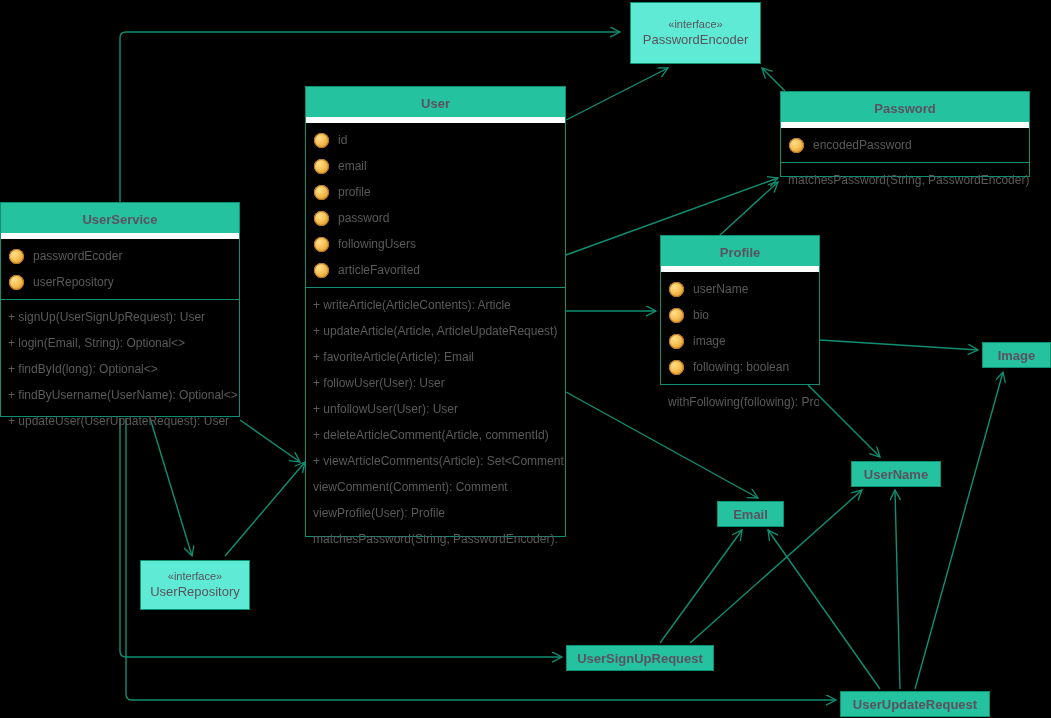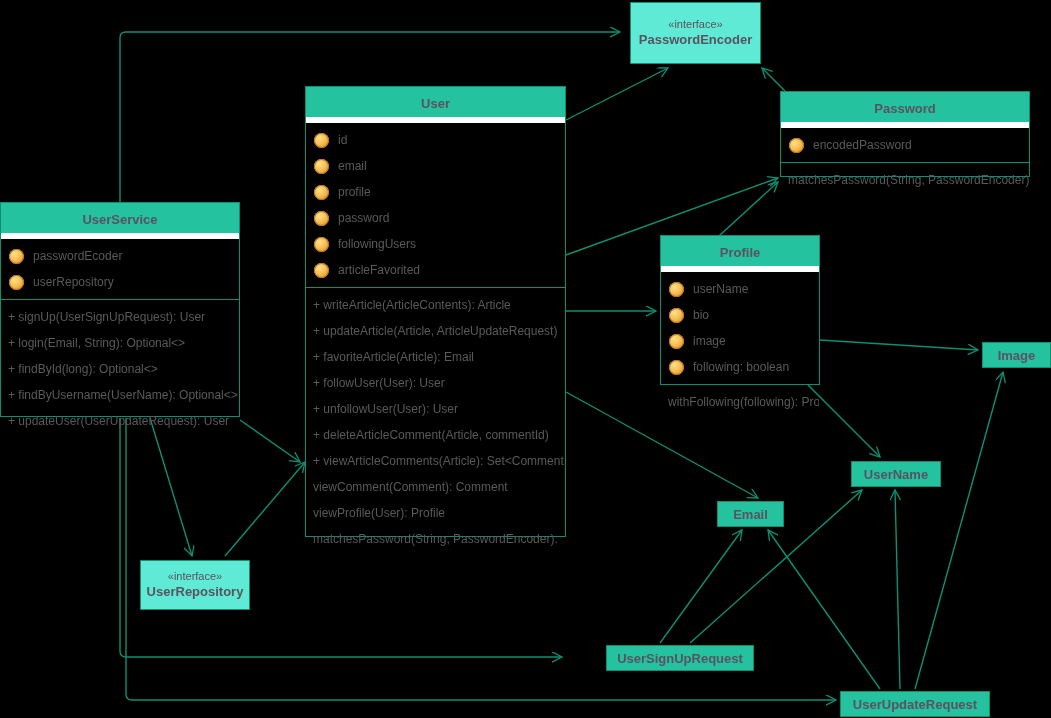--- a/index.html
+++ b/index.html
@@ -61,21 +61,21 @@
     white-space:nowrap;
   }
   .ifacebox{
     position:absolute;box-sizing:border-box;
     background:#5eead4;border:1px solid #0f8f72;
     color:#5b5260;font-size:13px;
     display:flex;flex-direction:column;align-items:center;justify-content:center;
     line-height:1.25;
   }
   .ifacebox .stereo{font-weight:normal;font-size:11px;}
-  .ifacebox .nm{font-weight:bold;font-size:13px;}
+  .ifacebox .nm{font-weight:normal;font-size:13px;}
 </style>
 </head>
 <body>
 
 <div id="canvas">
 
   <svg class="edges" viewBox="0 0 1051 718">
     <defs>
       <marker id="arrowOpen" markerWidth="14" markerHeight="14" refX="11" refY="5.2" orient="auto" markerUnits="userSpaceOnUse">
         <path d="M 1 0 L 11 5.2 L 1 10.4" fill="none" stroke="#0f8f72" stroke-width="1.3"></path>
@@ -216,21 +216,21 @@
   <div id="simple-layer">
       <div class="simplebox" style="left: 982px; top: 342px; width: 69px; height: 26px;">
         <span>Image</span>
       </div>
       <div class="simplebox" style="left: 851px; top: 461px; width: 90px; height: 26px;">
         <span>UserName</span>
       </div>
       <div class="simplebox" style="left: 717px; top: 501px; width: 67px; height: 26px;">
         <span>Email</span>
       </div>
-      <div class="simplebox" style="left: 566px; top: 645px; width: 148px; height: 26px; margin-left: 40px;">
+      <div class="simplebox" style="left: 566px; top: 645px; width: 148px; height: 26px;">
         <span>UserSignUpRequest</span>
       </div>
       <div class="simplebox" style="left: 840px; top: 691px; width: 150px; height: 26px;">
         <span>UserUpdateRequest</span>
       </div>
     </div>
 
 </div>
 
 </body></html>

